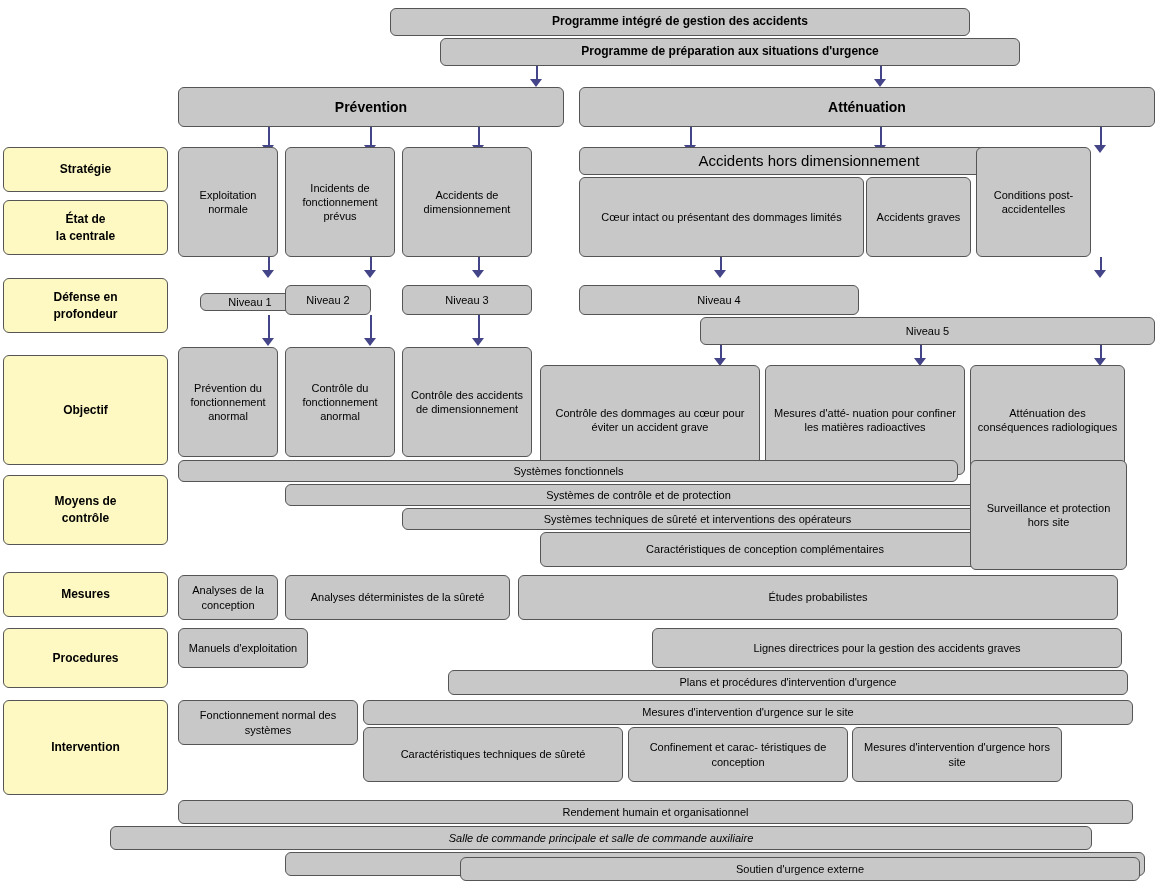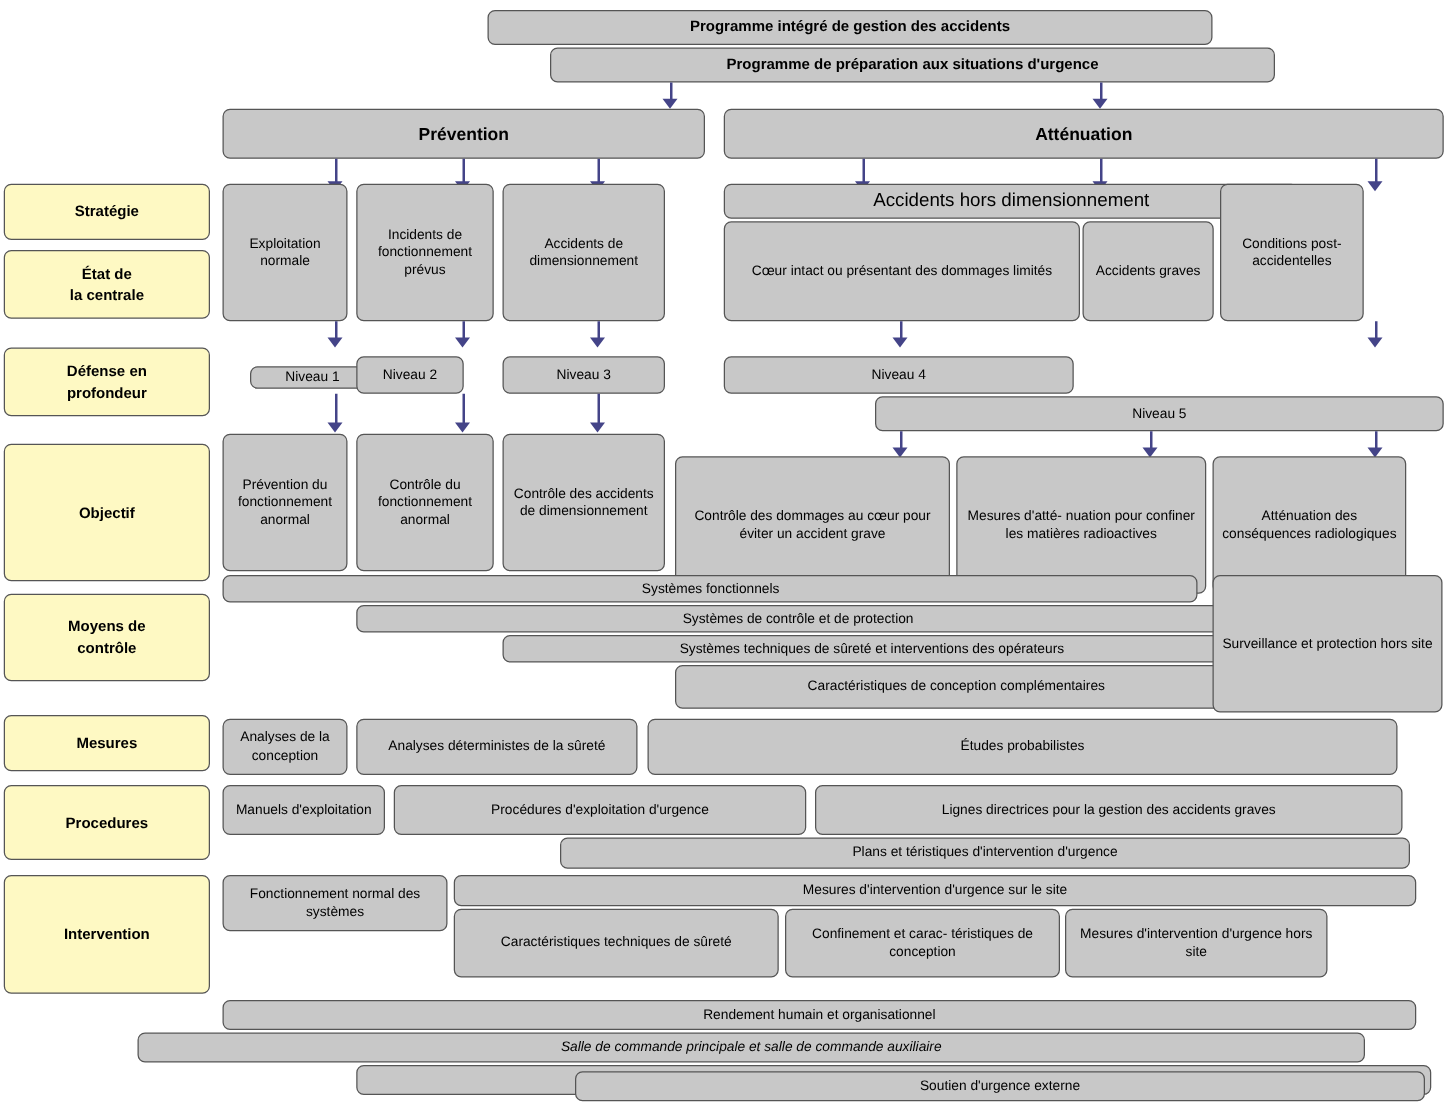--- a/index.html
+++ b/index.html
@@ -202,21 +202,21 @@
 
   <div class="box" style="left:178px; top:460px; width:780px; height:22px; font-size:11px; text-align:left; padding-left:5px;">Systèmes fonctionnels</div>
 
   <div class="box" style="left:285px; top:484px; width:700px; height:22px; font-size:11px; text-align:left; padding-left:11px;">Systèmes de contrôle et de protection</div>
 
   <div class="box" style="left:402px; top:508px; width:590px; height:22px; font-size:11px; text-align:left; padding-left:5px;">Systèmes techniques de sûreté et interventions des opérateurs</div>
 
   <div class="box" style="left:540px; top:532px; width:450px; height:35px; font-size:11px;">Caractéristiques de conception
 complémentaires</div>
 
-  <div class="box" style="left:970px; top:460px; width:184px; height:110px;">Surveillance et
+  <div class="box" style="left:970px; top:460px; width:157px; height:110px;">Surveillance et
 protection hors
 site</div>
 
   <div class="left-label" style="left:3px; top:572px; width:165px; height:45px;">
     <span>Mesures</span>
   </div>
 
   <div class="box" style="left:178px; top:575px; width:100px; height:45px;">Analyses de
 la conception</div>
 
@@ -225,26 +225,25 @@
 
   <div class="box" style="left:518px; top:575px; width:600px; height:45px;">Études probabilistes</div>
 
   <div class="left-label" style="left:3px; top:628px; width:165px; height:60px;">
     <span>Procedures</span>
   </div>
 
   <div class="box" style="left:178px; top:628px; width:130px; height:40px;">Manuels
 d'exploitation</div>
 
-  <div class="box" style="left:315px; top:628px; width:330px; height:40px;">Procédures d'exploitation d'urgence</div>
 
   <div class="box" style="left:652px; top:628px; width:470px; height:40px;">Lignes directrices pour la
 gestion des accidents graves</div>
 
-  <div class="box" style="left:448px; top:670px; width:680px; height:25px;">Plans et téristiques d'intervention d'urgence</div>
+  <div class="box" style="left:448px; top:670px; width:680px; height:25px;">Plans et procédures d'intervention d'urgence</div>
 
   <div class="left-label" style="left:3px; top:700px; width:165px; height:95px;">
     <span>Intervention</span>
   </div>
 
   <div class="box" style="left:178px; top:700px; width:180px; height:45px;">Fonctionnement normal
 des systèmes</div>
 
   <div class="box" style="left:363px; top:700px; width:770px; height:25px;">Mesures d'intervention d'urgence sur le site</div>
 

